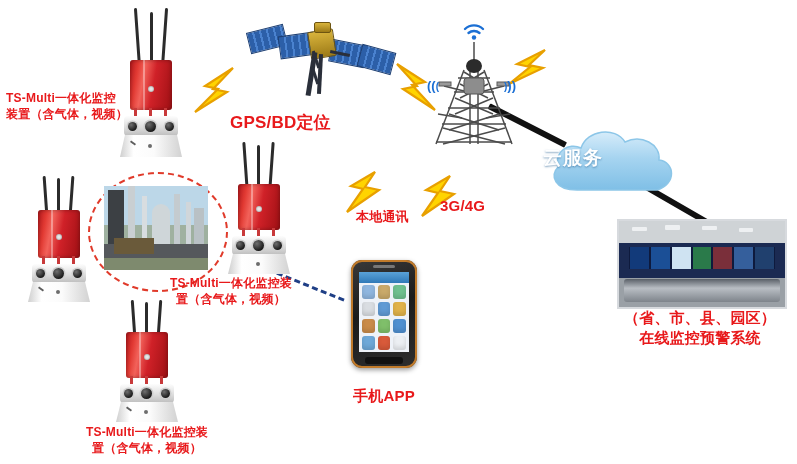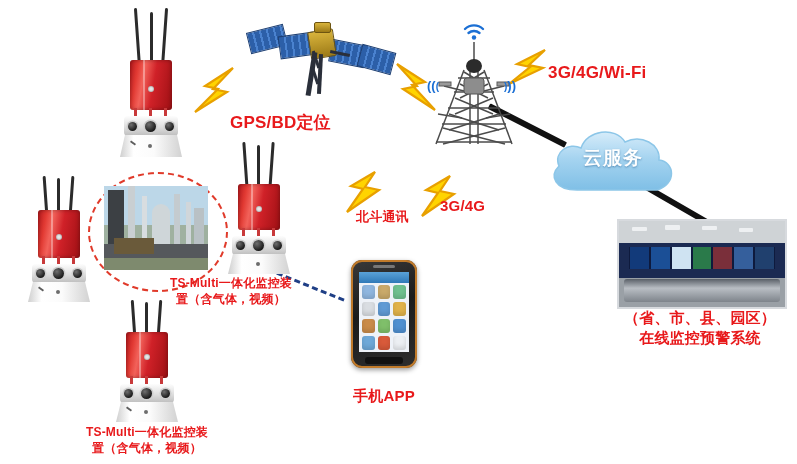--- a/index.html
+++ b/index.html
@@ -37,21 +37,21 @@
   .dev .dot{position:absolute;border-radius:50%;background:#6d6d6d;}
   .dev .tick{position:absolute;background:#5d5d5d;transform:rotate(35deg);}
 
   
   .bolt{position:absolute;}
   .bolt svg{display:block;overflow:visible;}
 
   
   .cloud{position:absolute;}
   .cloud .txt{position:absolute;left:0;right:0;top:50%;transform:translateY(-50%);
-     text-align:center;color:#fff;font-size:19px;font-weight:bold;
+     text-align:left;color:#fff;font-size:19px;font-weight:bold;
      text-shadow:0 1px 2px rgba(30,90,140,.55);letter-spacing:1px;}
 
   
   .link{position:absolute;background:#111;transform-origin:0 50%;border-radius:1px;}
   .dashline{position:absolute;transform-origin:0 50%;
      border-top:3px dashed #1f3f86;}
 
   
   .photo{position:absolute;overflow:hidden;background:#8a8f93;}
   .circlewrap{position:absolute;border:2px dashed #e03a2a;border-radius:50%;}
@@ -258,20 +258,22 @@
     <div class="ports" style="left:12px;top:110px;width:54px;height:16px;">
       <div class="port" style="width:9px;height:9px;"></div>
       <div class="port" style="width:11px;height:11px;"></div>
       <div class="port" style="width:9px;height:9px;"></div>
     </div>
     <div class="cone" style="left:8px;top:127px;width:62px;height:22px;
          clip-path:polygon(8% 0,92% 0,100% 100%,0 100%);"></div>
     <div class="dot" style="left:36px;top:136px;width:4px;height:4px;"></div>
     <div class="tick" style="left:18px;top:134px;width:6px;height:2px;"></div>
   </div>
+  <div class="lbl sm" style="left:6px;top:90px;">TS-Multi一体化监控
+装置（含气体，视频）</div>
 
   <div class="dev" style="left:22px;top:176px;width:76px;height:125px;">
     <div class="ant" style="left:22px;top:0px;width:2.5px;height:40px;transform:rotate(-4deg);"></div>
     <div class="ant" style="left:35px;top:2px;width:2.5px;height:38px;"></div>
     <div class="ant" style="left:48px;top:0px;width:2.5px;height:40px;transform:rotate(4deg);"></div>
     <div class="body" style="left:16px;top:34px;width:42px;height:48px;"></div>
     <div class="bodyseam" style="left:29px;top:34px;width:1.5px;height:48px;"></div>
     <div class="knob" style="left:34px;top:58px;width:6px;height:6px;"></div>
     <div class="rods" style="left:16px;top:80px;width:42px;height:10px;">
       <div class="rod" style="left:4px;top:0;height:10px;"></div>
@@ -359,23 +361,22 @@
         <div class="app" style="background:#d85a3a;"></div>
         <div class="app" style="background:#eceff3;"></div>
       </div>
     </div>
     <div class="btm" style="left:14px;bottom:4px;width:38px;height:7px;"></div>
   </div>
   <div class="lbl mid center" style="left:334px;top:386px;width:100px;">手机APP</div>
 
   <div class="lbl big" style="left:230px;top:112px;">GPS/BD定位</div>
 
-  <div class="lbl cn" style="left:356px;top:208px;">北斗通讯</div>
+  <div class="lbl cn" style="left:356px;top:208px;">本地通讯</div>
 
   <div class="lbl mid" style="left:440px;top:196px;">3G/4G</div>
 
-  <div class="lbl big" style="left:548px;top:62px;">3G/4G/Wi-Fi</div>
 
 
   <div class="lbl mid center" style="left:600px;top:308px;width:200px;line-height:1.3;">（省、市、县、园区）
 在线监控预警系统</div>
 
 </div>
 
 </body></html>

